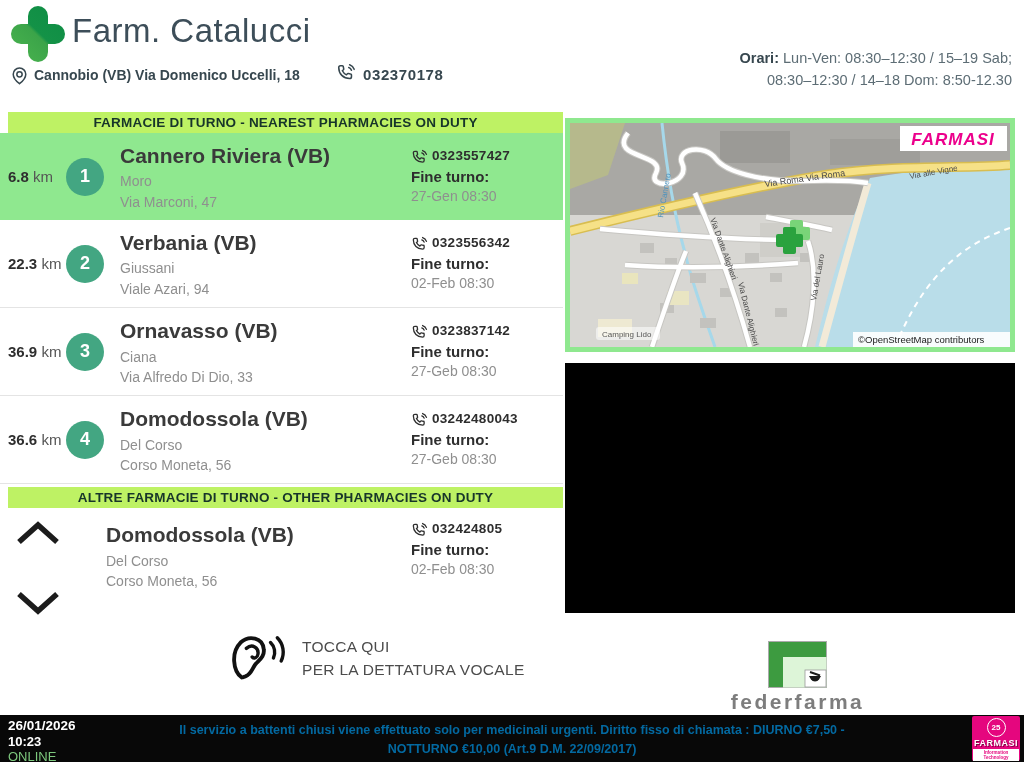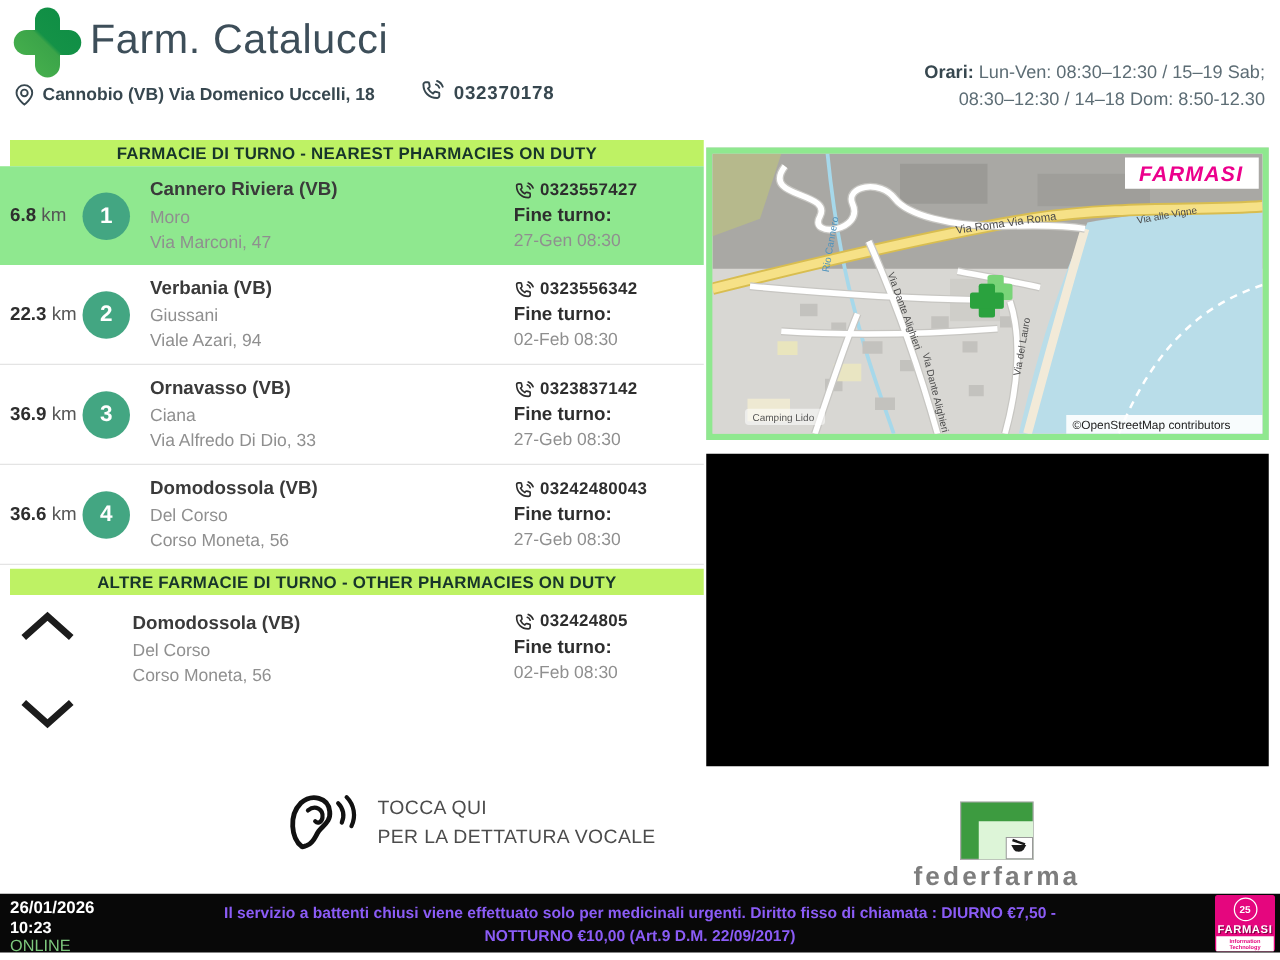--- a/index.html
+++ b/index.html
@@ -21,21 +21,21 @@
   #list{left:0;top:112px;width:563px}
   .sec-head{margin-left:8px;height:21px;background:#bef264;color:#17352a;font-weight:bold;font-size:13.5px;
     display:flex;align-items:center;justify-content:center;letter-spacing:.2px}
   .row{display:flex;align-items:center;min-height:80px;box-sizing:border-box;border-bottom:1px solid #e4e4e4;padding:8px 0}
   .row.hl{background:#8fe88f;border-bottom:none;min-height:79px}
   .dist{width:58px;padding-left:8px;font-size:15px;color:#2e2e2e;flex-shrink:0}
   .dist .km{color:#555;font-weight:normal}
   .numcircle{width:38px;height:38px;border-radius:50%;background:#43a682;color:#fff;font-size:18px;font-weight:bold;
     display:flex;align-items:center;justify-content:center;margin-right:16px;flex-shrink:0}
   .det{flex:1;line-height:1.45}
-  .city{font-weight:bold;font-size:15px;color:#3a3a3a}
+  .city{font-weight:bold;font-size:21px;color:#3a3a3a}
   .sub{font-size:14px;color:#8f8f8f}
   .phonecol{width:152px;flex-shrink:0;line-height:1.4}
   .pline{display:flex;align-items:flex-end;gap:4px}
   .pnum{font-size:13.5px;font-weight:bold;color:#2e2e2e;letter-spacing:.3px}
   .fine{font-weight:bold;font-size:15px;color:#2e2e2e}
   .fdate{font-size:14px;color:#8f8f8f}
   .other-row{display:flex;padding:12px 0 10px 0}
   .arrows{width:106px;flex-shrink:0;display:flex;flex-direction:column;justify-content:space-between;height:96px;padding-left:16px;box-sizing:border-box}
   .arrow-btn{width:44px;height:26px;cursor:pointer;background:none;border:none;padding:0}
 
@@ -51,21 +51,21 @@
   #feder{left:725px;top:641px;width:145px;text-align:center}
   #feder .mark{margin:0 auto 1px auto;width:60px;height:48px}
   #feder .ftext{font-size:21px;font-weight:bold;color:#7d7d7d;letter-spacing:2.5px}
 
   
   #footer{left:0;top:715px;width:1024px;height:47px;background:#080808}
   #f-datetime{left:8px;top:718px;color:#fff;font-size:13px;line-height:1.18}
   #f-datetime .d{font-weight:bold;font-size:13.5px}
   #f-datetime .t{font-weight:bold}
   #f-datetime .o{color:#7dc87d;font-weight:normal}
-  #f-msg{left:152px;top:721px;width:720px;text-align:center;color:#8b5cf6;font-size:12.5px;font-weight:bold;line-height:1.5}
+  #f-msg{left:152px;top:721px;width:720px;text-align:center;color:#0369a1;font-size:12.5px;font-weight:bold;line-height:1.5}
   #f-logo{right:4px;top:716px;width:48px;height:44px;background:#e5067e;border-radius:2px;padding-top:1px}
   #f-logo .badge{width:17px;height:17px;border:1.5px solid #fff;border-radius:50%;margin:1px auto 0 auto;
     display:flex;align-items:center;justify-content:center;font-size:8px;font-weight:bold;color:#fff}
   #f-logo .bname{font-size:9px;font-weight:bold;text-align:center;color:#fff;letter-spacing:.5px;margin-top:1px;
     text-shadow:1px 1px 0 rgba(60,0,30,.6)}
   #f-logo .bsub{background:#fff;color:#e5067e;font-size:4.5px;text-align:center;margin:1px 1px 0 1px;padding:1px 0;font-weight:bold}
 </style>
 </head>
 <body>
 

